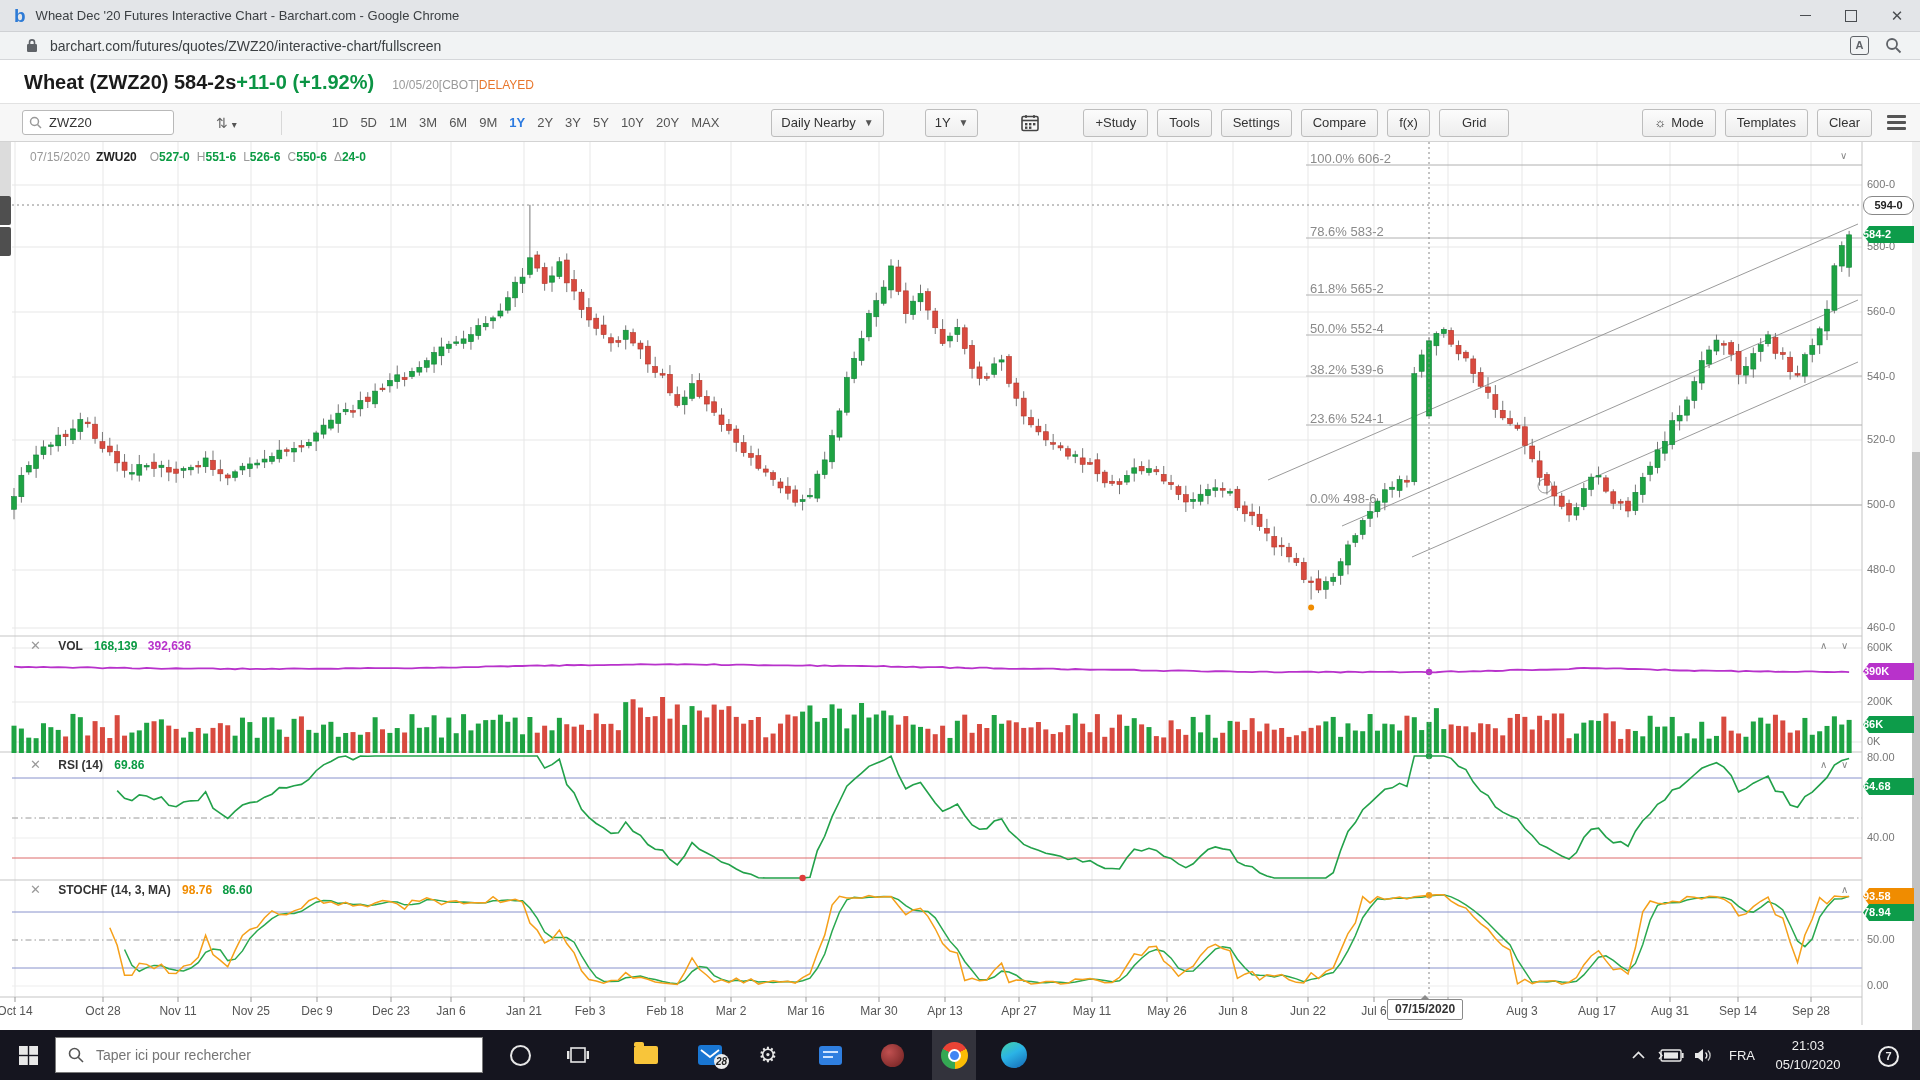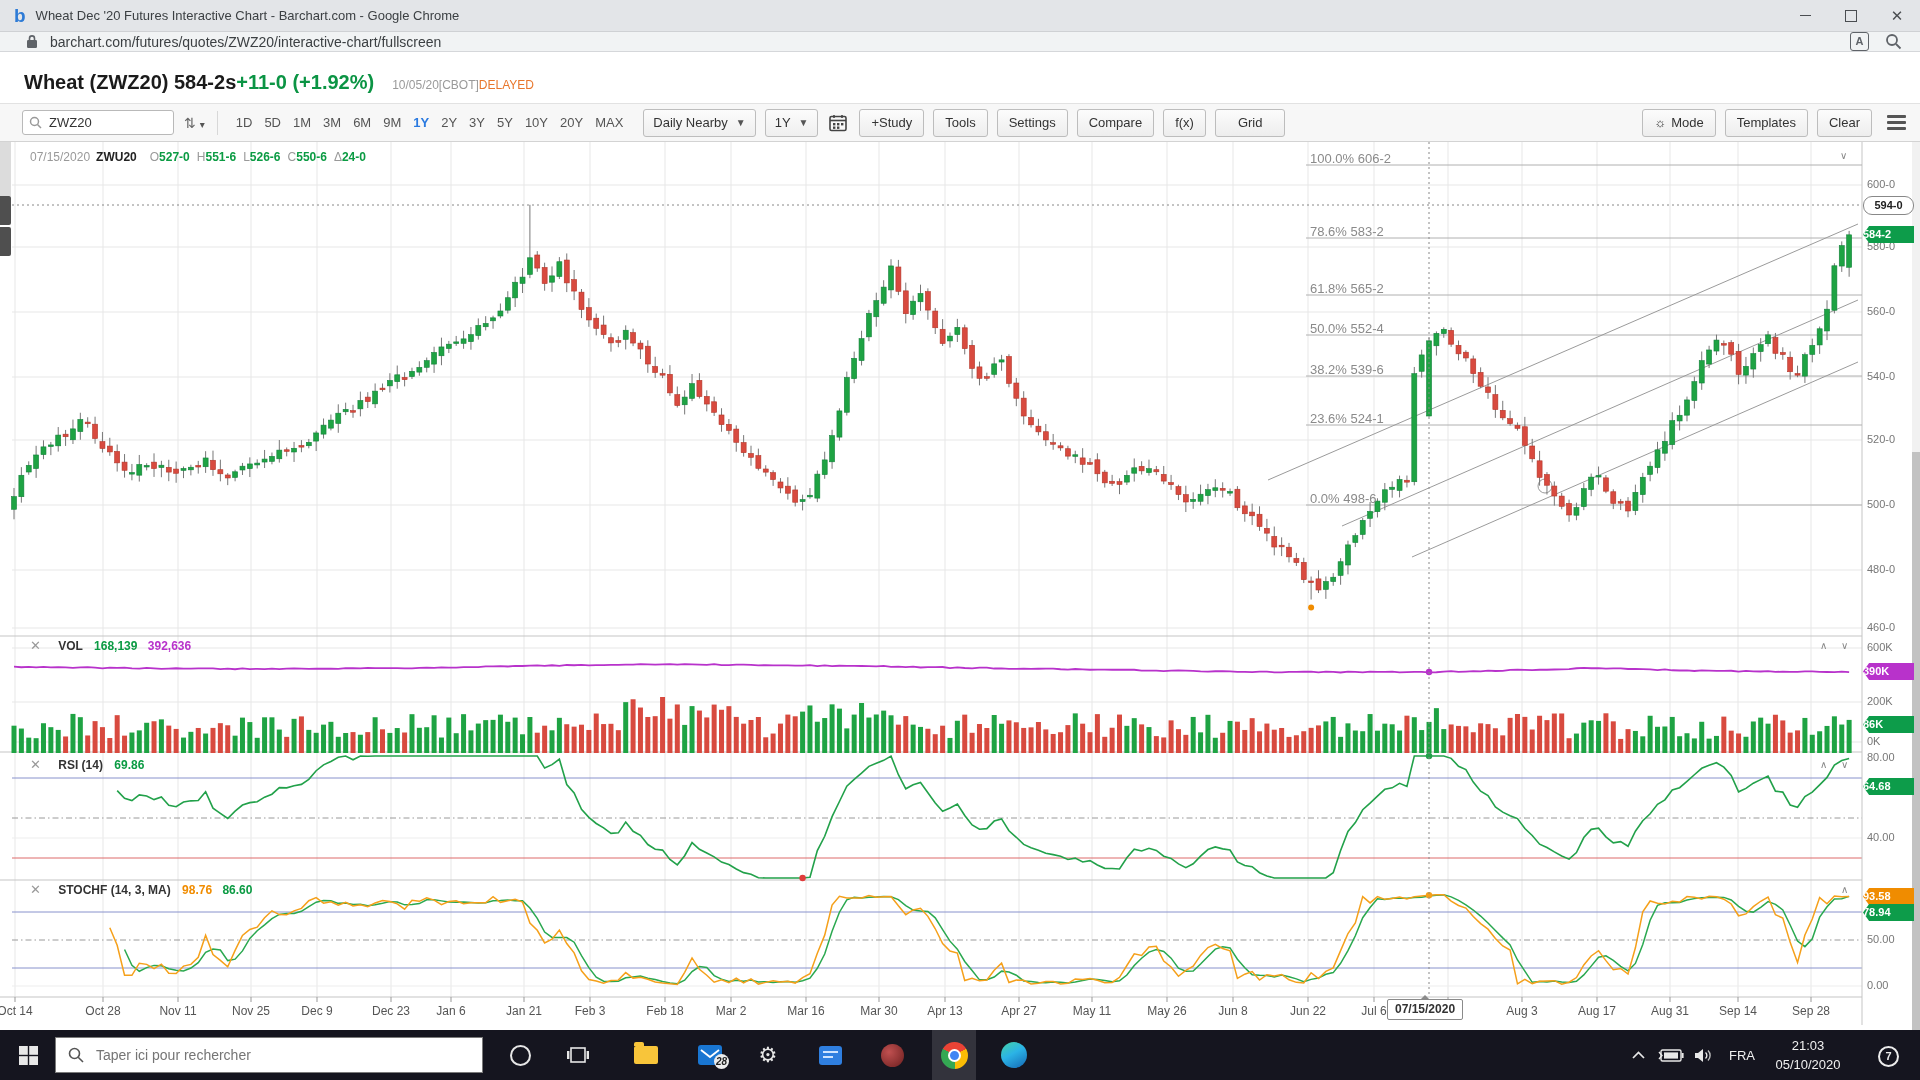--- a/index.html
+++ b/index.html
@@ -11,37 +11,37 @@
             display:flex;align-items:center;border-bottom:1px solid #cfd1d4;box-sizing:border-box;z-index:20;}
   .b-logo{font-weight:bold;font-size:19px;color:#2e7bd6;margin:0 10px 0 14px;line-height:30px;}
   .win-title{font-size:13px;color:#3c4043;}
   .win-controls{margin-left:auto;display:flex;height:32px;}
   .win-btn{width:46px;height:32px;display:flex;align-items:center;justify-content:center;color:#4a4d51;}
   .glyph-min{width:11px;height:1px;background:#4a4d51;}
   .glyph-max{width:10px;height:10px;border:1px solid #4a4d51;}
   .glyph-close{font-size:15px;line-height:15px;}
 
   
-  .urlbar{position:absolute;left:0;top:32px;width:1920px;height:20px;background:#f1f3f4;
+  .urlbar{position:absolute;left:0;top:32px;width:1920px;height:28px;background:#f1f3f4;
           display:flex;align-items:center;border-bottom:1px solid #d5d7da;box-sizing:border-box;z-index:20;}
   .url-text{font-size:14px;color:#3c4043;margin-left:12px;}
   .url-icons{margin-left:auto;display:flex;align-items:center;gap:16px;margin-right:18px;}
 
   
   .quote-header{position:absolute;left:0;top:62px;width:1920px;height:41px;background:#fff;
                 display:flex;align-items:center;z-index:19;}
   .q-title{font-size:20px;font-weight:bold;color:#1b1b1b;margin-left:24px;}
   .q-change{font-size:20px;font-weight:bold;color:#0b9444;}
   .q-dateinfo{font-size:12px;color:#9a9a9a;margin-left:18px;margin-top:4px;}
   .q-delayed{font-size:12px;color:#e8762c;margin-top:4px;}
 
   
   .toolbar{position:absolute;left:0;top:103px;width:1920px;height:39px;background:#f7f7f7;
            border-top:1px solid #e2e2e2;border-bottom:1px solid #d3d3d3;box-sizing:border-box;
-           display:flex;align-items:center;z-index:19;font-size:13px;color:#444;}
+           display:flex;align-items:center;z-index:19;font-size:13px;color:#444;gap:32px;}
   .sym-search{display:flex;align-items:center;background:#fff;border:1px solid #b9b9b9;border-radius:3px;
               height:25px;width:152px;margin-left:22px;padding:0 6px;box-sizing:border-box;}
   .sym-search input{border:none;outline:none;font-size:13px;color:#333;width:110px;margin-left:5px;
                     font-family:"Liberation Sans",sans-serif;background:transparent;}
   .tb-sep{width:1px;height:24px;background:#d8d8d8;margin:0 12px;}
   .rng{margin:0 6px;color:#555;cursor:pointer;}
   .rng.active{color:#2b7ae0;font-weight:bold;}
   .tb-btn{display:inline-flex;align-items:center;justify-content:center;height:26px;padding:0 11px;
           background:linear-gradient(#fcfcfc,#ededed);border:1px solid #bdbdbd;border-radius:3px;
           color:#333;margin-right:9px;font-size:13px;}

